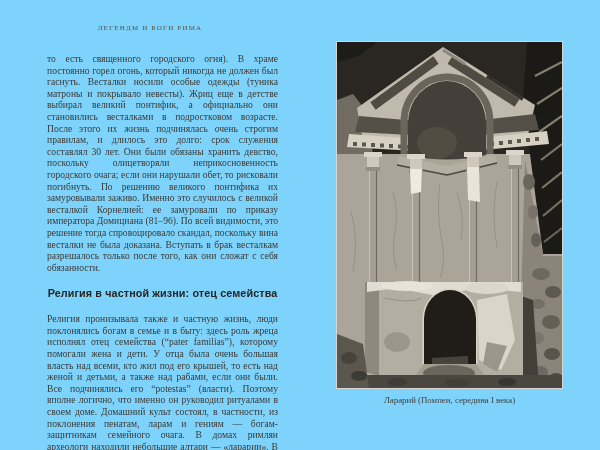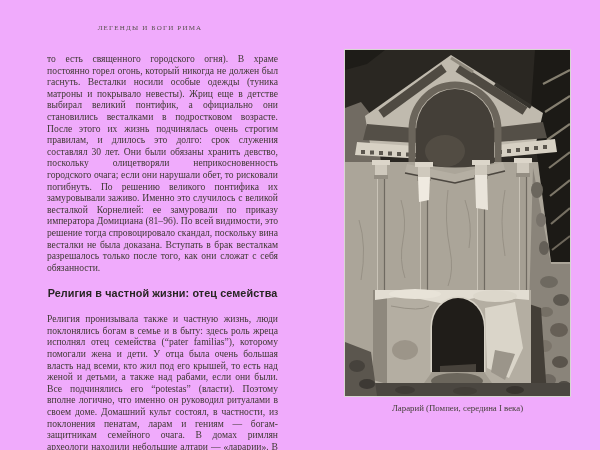--- a/index.html
+++ b/index.html
@@ -8,21 +8,21 @@
     background: #ffffff;
     width: 600px;
     height: 450px;
     overflow: hidden;
     font-family: "Liberation Serif", serif;
   }
   .spread {
     position: relative;
     width: 600px;
     height: 450px;
-    background: #f0abfc;
+    background: #7dd3fc;
   }
   .page {
     position: absolute;
     top: 0;
     height: 450px;
   }
   .page-left  { left: 0;   width: 300px; }
   .page-right { left: 300px; width: 300px; }
 
   .running-head {
@@ -65,21 +65,21 @@
     text-align: center;
     font-family: "Liberation Serif", serif;
     font-size: 9.5px;
     color: #45403a;
   }
 
   figure.lararium-figure {
     position: absolute;
     left: 37px;  
     top: 42px;
-    margin: 8px;
+    margin: 0;
     width: 225px;
   }
   .photo {
     width: 225px;
     height: 346px;
     line-height: 0;
     outline: 1px solid #d8d6d2;
   }
   figcaption {
     margin-top: 7px;

